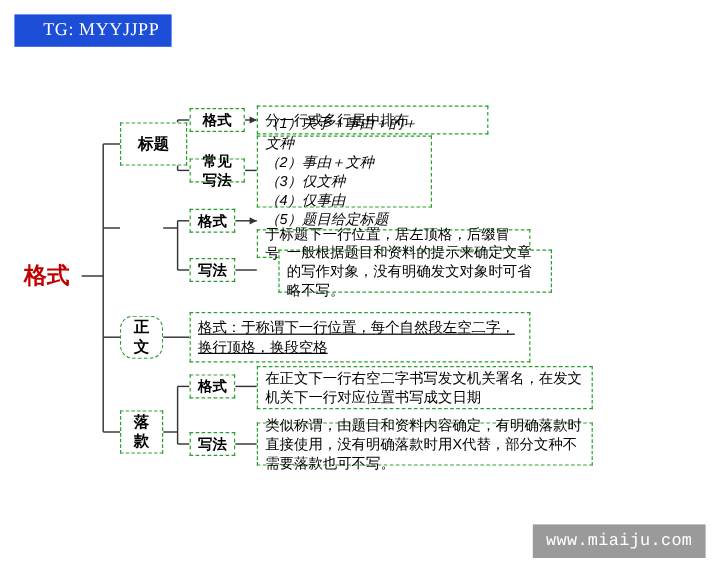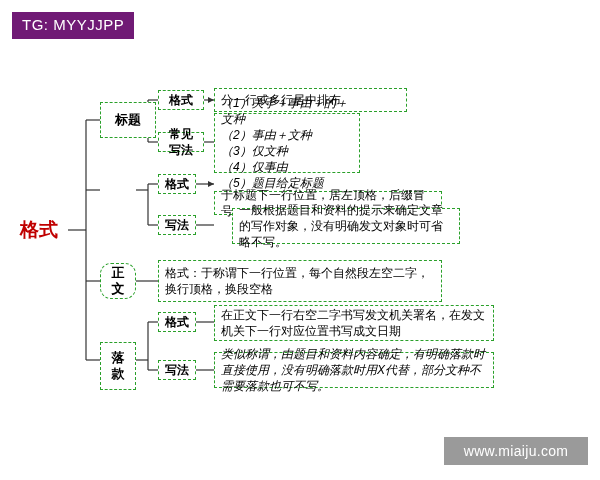--- a/index.html
+++ b/index.html
@@ -22,41 +22,42 @@
     position: absolute;
     left: 0;
     top: 0;
     width: 600px;
     height: 480px;
   }
   .tag {
     position: absolute;
     left: 12px;
     top: 12px;
-    background: #701a75;
+    background: #1d4ed8;
     color: #ffffff;
     font-size: 15px;
     line-height: 22px;
-    padding: 2px 10px 3px 10px;
+    padding: 2px 10px 3px 24px;
     letter-spacing: 0.5px;
-    font-family: Liberation Sans, sans-serif;
+    font-family: Liberation Serif, serif;
   }
   .watermark {
     position: absolute;
     left: 444px;
     top: 437px;
     width: 144px;
     height: 28px;
     background: #9a9a9a;
     color: #ffffff;
     font-size: 14px;
     display: flex;
     align-items: center;
     justify-content: center;
     letter-spacing: 0.3px;
+    font-family: Liberation Mono, monospace;
   }
   .node {
     position: absolute;
     box-sizing: border-box;
     border: 1.5px dashed #2aa02a;
     background: #ffffff;
     color: #000000;
     display: flex;
     align-items: center;
     justify-content: center;
@@ -151,22 +152,22 @@
 （3）仅文种
 （4）仅事由
 （5）题目给定标题</div>
 
   <div class="node lbl" style="left:158px; top:174px; width:38px; height:20px;">格式</div>
   <div class="node left body-text" style="left:214px; top:172px; width:228px; height:24px;margin-top:19px;">于标题下一行位置，居左顶格，后缀冒号</div>
   <div class="node lbl" style="left:158px; top:215px; width:38px; height:20px;">写法</div>
   <div class="node left body-text" style="left:232px; top:208px; width:228px; height:36px;">一般根据题目和资料的提示来确定文章的写作对象，没有明确发文对象时可省略不写。</div>
 
   <div class="node cat" style="left:100px; top:263px; width:36px; height:36px;border-radius:11px;">正文</div>
-  <div class="node left body-text" style="left:158px; top:260px; width:284px; height:42px;">格式：于称谓下一行位置，每个自然段左空二字，换行顶格，换段空格</div>
+  <div class="node left body-text" style="left:158px; top:260px; width:284px; height:42px;text-decoration:underline;">格式：于称谓下一行位置，每个自然段左空二字，换行顶格，换段空格</div>
 
-  <div class="node cat" style="left:100px; top:342px; width:36px; height:48px;">落款</div>
+  <div class="node cat" style="left:100px; top:342px; width:36px; height:36px;">落款</div>
   <div class="node lbl" style="left:158px; top:312px; width:38px; height:20px;">格式</div>
   <div class="node left body-text" style="left:214px; top:305px; width:280px; height:36px;">在正文下一行右空二字书写发文机关署名，在发文机关下一行对应位置书写成文日期</div>
   <div class="node lbl" style="left:158px; top:360px; width:38px; height:20px;">写法</div>
-  <div class="node left body-text" style="left:214px; top:352px; width:280px; height:36px;font-style:italic;">类似称谓，由题目和资料内容确定，有明确落款时直接使用，没有明确落款时用X代替，部分文种不需要落款也可不写。</div>
+  <div class="node left body-text" style="left:214px; top:352px; width:280px; height:36px;">类似称谓，由题目和资料内容确定，有明确落款时直接使用，没有明确落款时用X代替，部分文种不需要落款也可不写。</div>
 
   <div class="watermark">www.miaiju.com</div>
 </div>
 
 </body></html>

